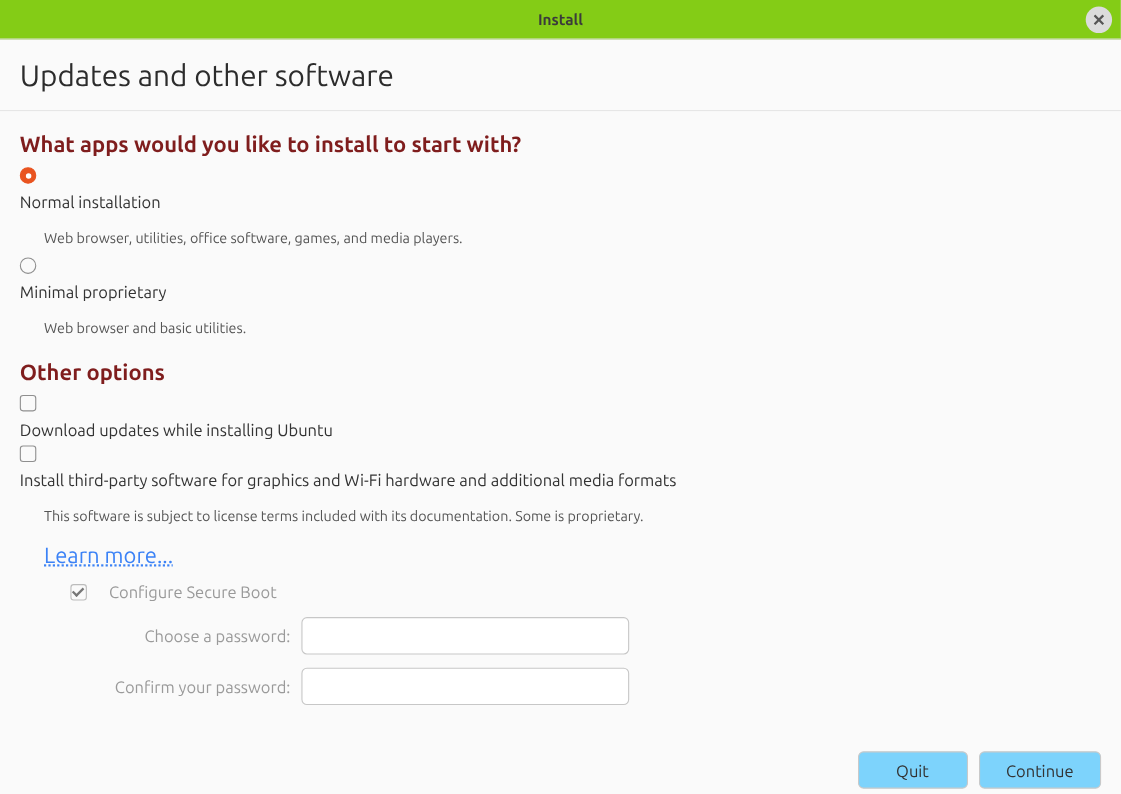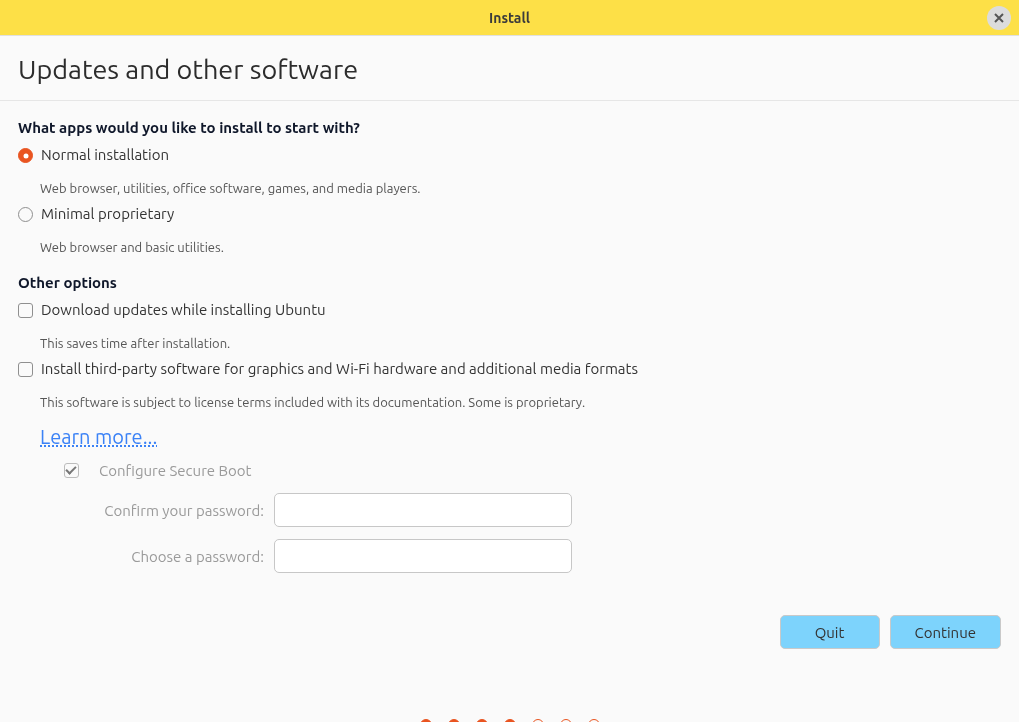--- a/index.html
+++ b/index.html
@@ -10,21 +10,21 @@
     font-family: Ubuntu, "Segoe UI", Cantarell, sans-serif;
     font-size: 15px;
     color: #333;
     background: #fafafa;
     overflow: hidden;
   }
 
   
   .titlebar {
     height: 36px;
-    background: #fde047;
+    background: #84cc16;
     display: flex;
     align-items: center;
     justify-content: center;
     position: relative;
     border-bottom: 1px solid #e0e0e0;
   }
   .titlebar .title {
     font-weight: 600;
     font-size: 14px;
     color: #3b3b3b;
@@ -52,30 +52,31 @@
     padding: 18px 18px 16px 18px;
   }
   .hr { height: 1px; background: #e6e6e6; }
 
   
   .content {
     padding: 18px 18px 0 18px;
   }
   .section-title {
     font-weight: 700;
-    font-size: 15px;
+    font-size: 20px;
     margin-bottom: 10px;
-    color: #0f172a;
+    color: #7f1d1d;
   }
 
   .option-row {
     display: flex;
-    align-items: flex-end;
+    align-items: flex-start;
     gap: 8px;
     margin-bottom: 4px;
+    flex-direction: column;
   }
   .sub-desc {
     font-size: 13px;
     color: #555;
     margin: 18px 0 10px 22px;
   }
 
   
   .radio {
     width: 15px; height: 15px;
@@ -245,45 +246,44 @@
     <span>Minimal proprietary</span>
   </div>
   <div class="sub-desc">Web browser and basic utilities.</div>
 
   <div class="section-title other-options">Other options</div>
 
   <div class="option-row mt6">
     <div class="checkbox"></div>
     <span>Download updates while installing Ubuntu</span>
   </div>
-  <div class="sub-desc">This saves time after installation.</div>
 
   <div class="option-row mt6">
     <div class="checkbox"></div>
     <span>Install third-party software for graphics and Wi-Fi hardware and additional media formats</span>
   </div>
   <div class="sub-desc">This software is subject to license terms included with its documentation. Some is proprietary.</div>
 
   <div class="secure-boot-block disabled desc-indent">
     <div class="secure-boot-row">
       <a class="learn-more">Learn more...</a>
     </div>
 
     <div class="secure-boot-config">
       <div class="sb-check-row">
         <div class="checkbox checked"></div>
         <span>Configure Secure Boot</span>
       </div>
 
       <div class="pw-row">
-        <label>Confirm your password:</label>
+        <label>Choose a password:</label>
         <input type="password" class="pw-input" value="" style="">
       </div>
       <div class="pw-row">
-        <label>Choose a password:</label>
+        <label>Confirm your password:</label>
         <input type="password" class="pw-input" value="" style="">
       </div>
     </div>
   </div>
 </div>
 
 <div class="button-row">
   <div class="btn">Quit</div>
   <div class="btn">Continue</div>
 </div>

